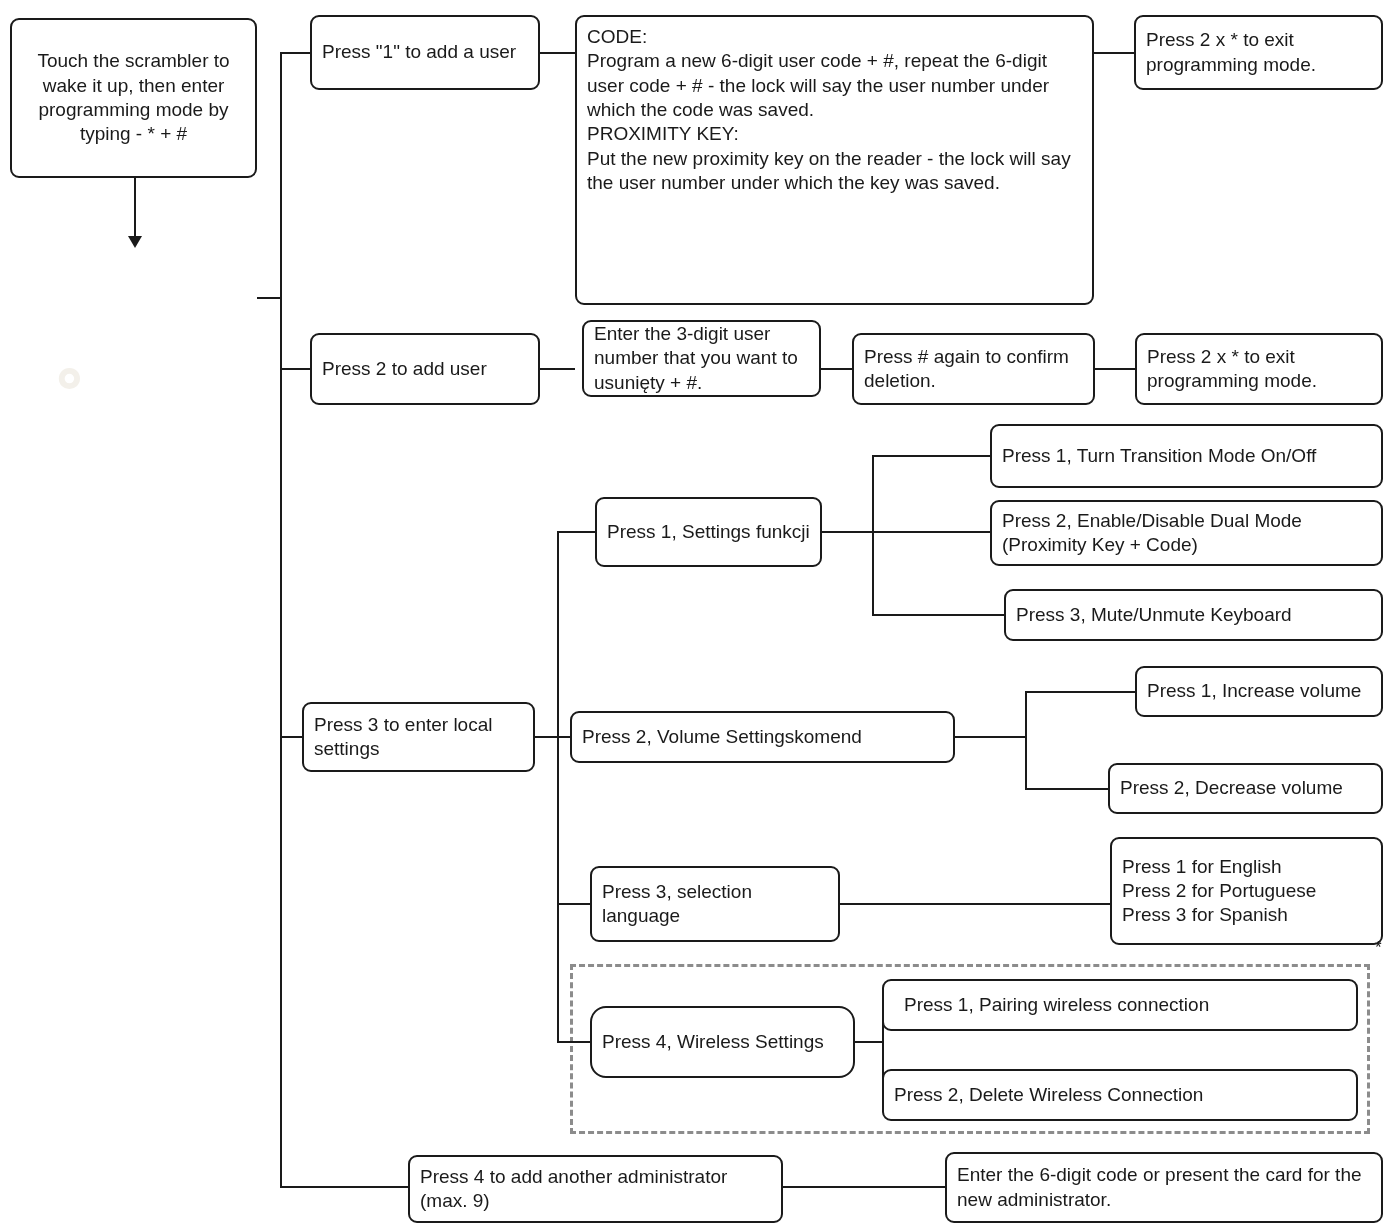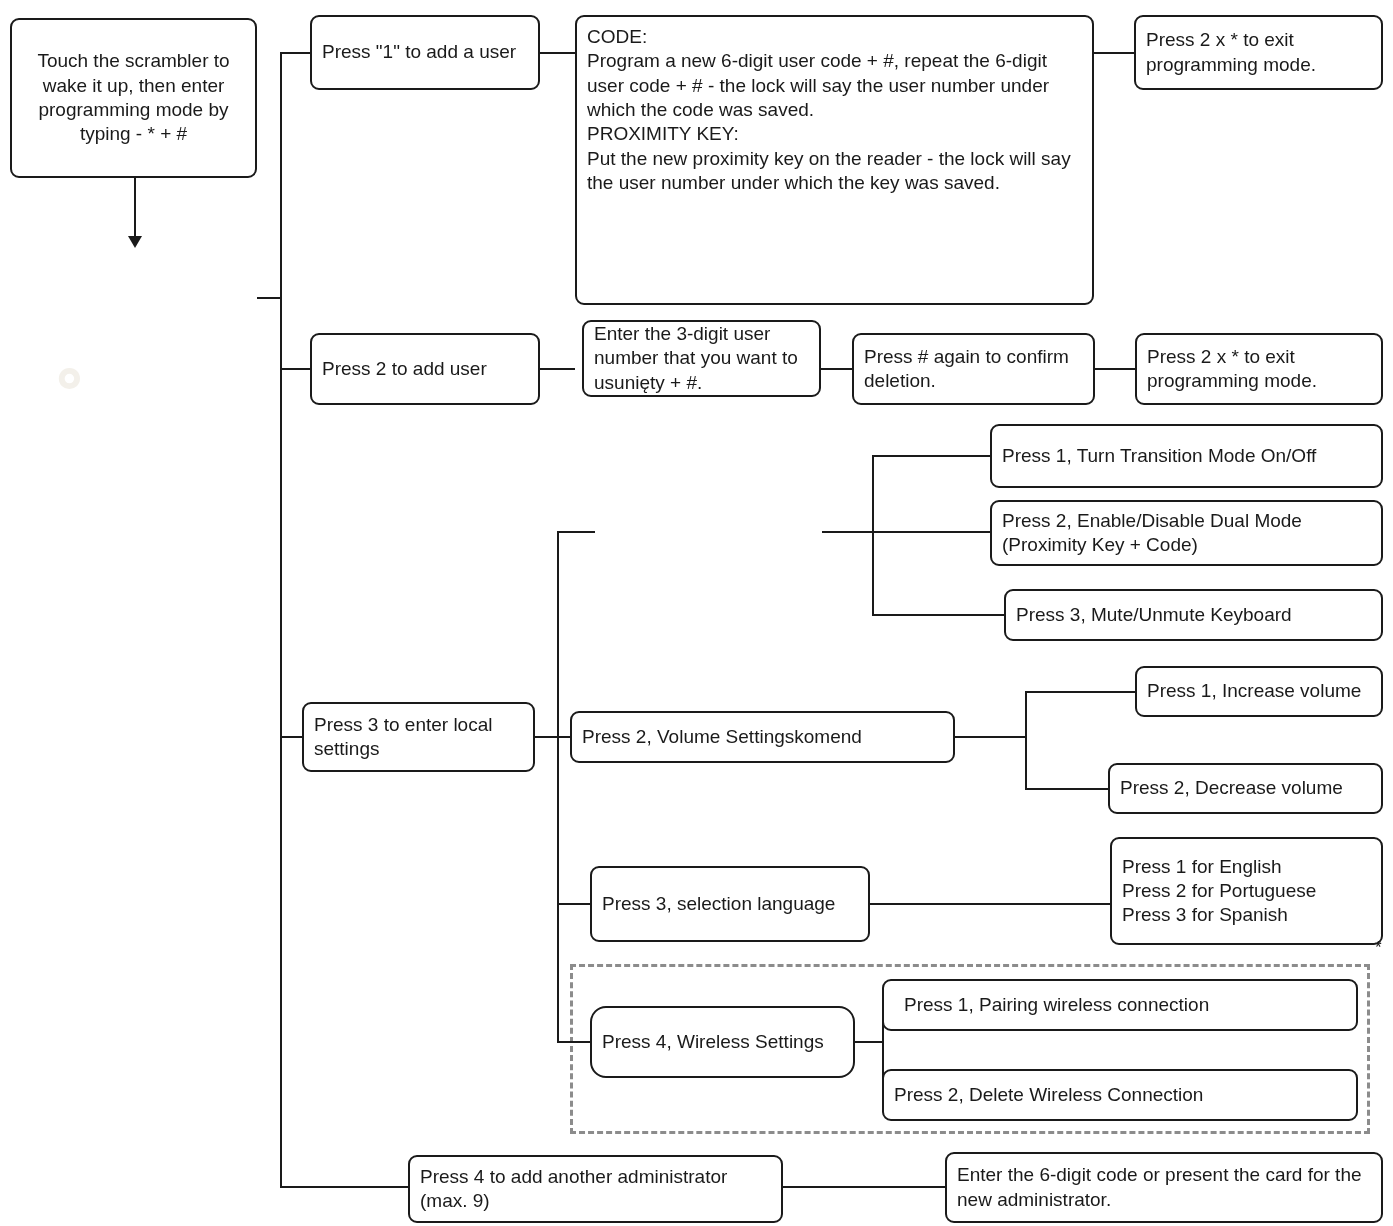--- a/index.html
+++ b/index.html
@@ -153,34 +153,35 @@
   <div class="node" style="left:310px; top:333px; width:230px; height:72px;">Press 2 to add user</div>
 
   <div class="node" style="left:582px; top:320px; width:239px; height:77px;">Enter the 3-digit user number that you want to usunięty + #.</div>
 
   <div class="node" style="left:852px; top:333px; width:243px; height:72px;">Press # again to confirm deletion.</div>
 
   <div class="node" style="left:1135px; top:333px; width:248px; height:72px;">Press 2 x * to exit programming mode.</div>
 
   <div class="node" style="left:302px; top:702px; width:233px; height:70px;">Press 3 to enter local settings</div>
 
+  <div class="node" style="left:595px; top:497px; width:227px; height:70px;">Press 1, Settings funkcji</div>
 
   <div class="node" style="left:990px; top:424px; width:393px; height:64px;">Press 1, Turn Transition Mode On/Off</div>
 
   <div class="node" style="left:990px; top:500px; width:393px; height:66px;">Press 2, Enable/Disable Dual Mode (Proximity Key + Code)</div>
 
   <div class="node" style="left:1004px; top:589px; width:379px; height:52px;">Press 3, Mute/Unmute Keyboard</div>
 
   <div class="node" style="left:570px; top:711px; width:385px; height:52px;">Press 2, Volume Settingskomend</div>
 
   <div class="node" style="left:1135px; top:666px; width:248px; height:51px;">Press 1, Increase volume</div>
 
   <div class="node" style="left:1108px; top:763px; width:275px; height:51px;">Press 2, Decrease volume</div>
 
-  <div class="node" style="left:590px; top:866px; width:280px; height:76px;">Press 3, selection language</div>
+  <div class="node" style="left:590px; top:866px; width:250px; height:76px;">Press 3, selection language</div>
 
   <div class="node" style="left:1110px; top:837px; width:273px; height:108px;">Press 1 for English
 Press 2 for Portuguese
 Press 3 for Spanish</div>
 
   <div class="node" style="left:590px; top:1006px; width:265px; height:72px;border-radius:16px;">Press 4, Wireless Settings</div>
 
   <div class="node" style="left:882px; top:979px; width:476px; height:52px;padding-left:20px;">Press 1, Pairing wireless connection</div>
 
   <div class="node" style="left:882px; top:1069px; width:476px; height:52px;">Press 2, Delete Wireless Connection</div>

